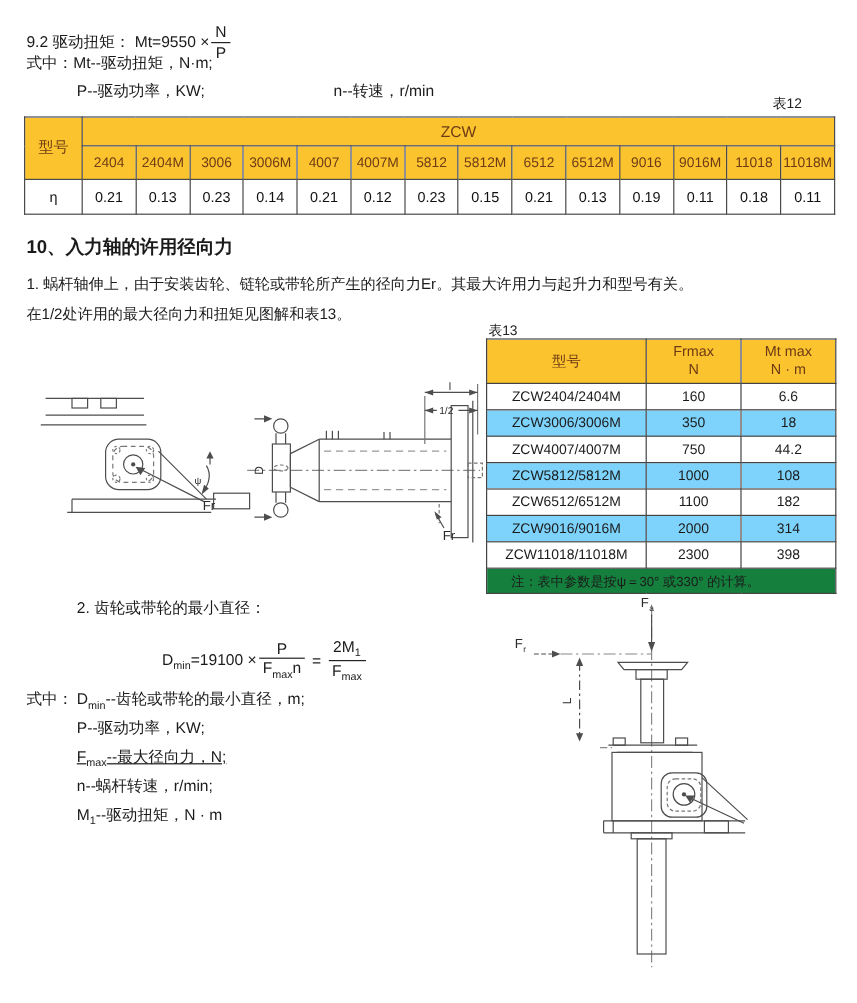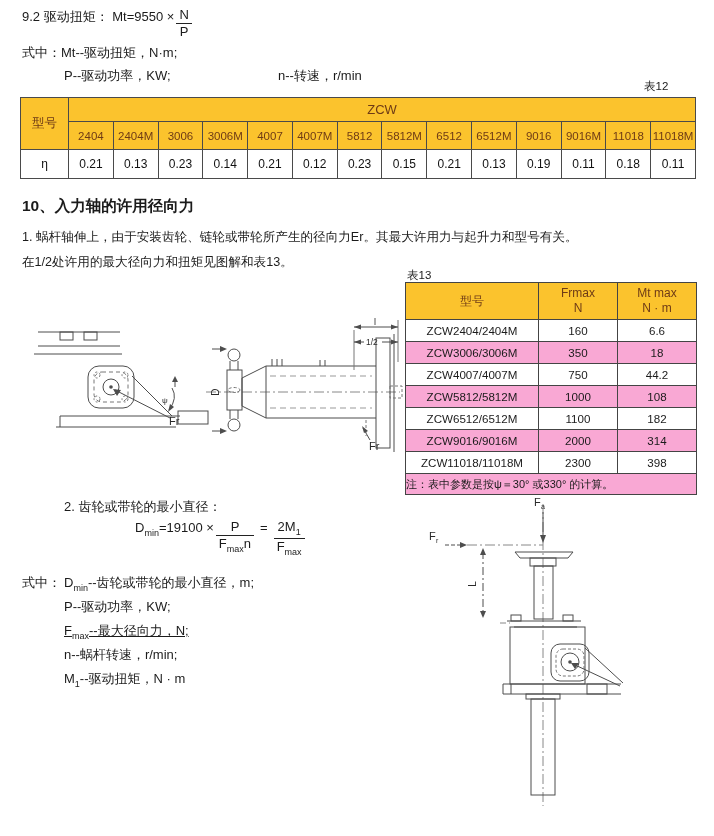--- a/index.html
+++ b/index.html
@@ -8,37 +8,37 @@
   .abs{position:absolute;}
   .txt{font-size:13px;white-space:nowrap;}
   .cap{font-size:11.5px;color:#222;}
   .h10{font-size:15.5px;font-weight:bold;}
   .para{font-size:12.6px;white-space:nowrap;}
   sub{font-size:9px;}
   
   .frac{display:inline-block;text-align:center;vertical-align:middle;line-height:1.05;margin:0 2px;}
   .frac .num{display:block;border-bottom:1.4px solid #222;padding:0 3px 1px 3px;}
   .frac .den{display:block;padding:1px 3px 0 3px;}
-  .fline{display:flex;align-items:flex-start;font-size:13px;}
+  .fline{display:flex;align-items:center;font-size:13px;margin-top:12px;}
   
   table{border-collapse:collapse;}
   .t12{width:676px;table-layout:fixed;border:1.6px solid #3a3a3a;}
   .t12 td{border:1px solid #4a4a4a;text-align:center;overflow:hidden;}
   .t12 .hd{background:#FBC32D;color:#6e3b16;font-size:11.5px;}
   .t12 .grp{font-size:13px;height:21px;}
   .t12 .mdl{font-size:12.5px;}
   .t12 .sub-hd{height:25px;}
   .t12 .val{height:26px;font-size:12px;background:#fff;color:#111;}
   
   .t13{width:291px;table-layout:fixed;border:1.6px solid #333;}
   .t13 td{border:1px solid #444;text-align:center;overflow:hidden;}
   .t13 .hd{background:#FBC32D;color:#6e3b16;font-size:12px;height:34px;line-height:1.25;}
   .t13 .rw{height:19px;font-size:11.6px;background:#fff;}
-  .t13 .alt{background:#f9a8d4;}
-  .t13 .note{height:18px;font-size:11px;text-align:left;padding-left:0;background:#f9a8d4;}
+  .t13 .alt{background:#7dd3fc;}
+  .t13 .note{height:18px;font-size:11px;text-align:left;padding-left:20px;background:#15803d;}
   svg{overflow:visible;}
   svg text{font-family:"Liberation Sans",sans-serif;fill:#2a2a2a;}
 </style>
 </head>
 <body>
 
 <div id="page">
 
   <div class="abs fline" style="left:22px;top:8px;">
     <span class="txt">9.2 驱动扭矩： Mt=9550 ×</span>

